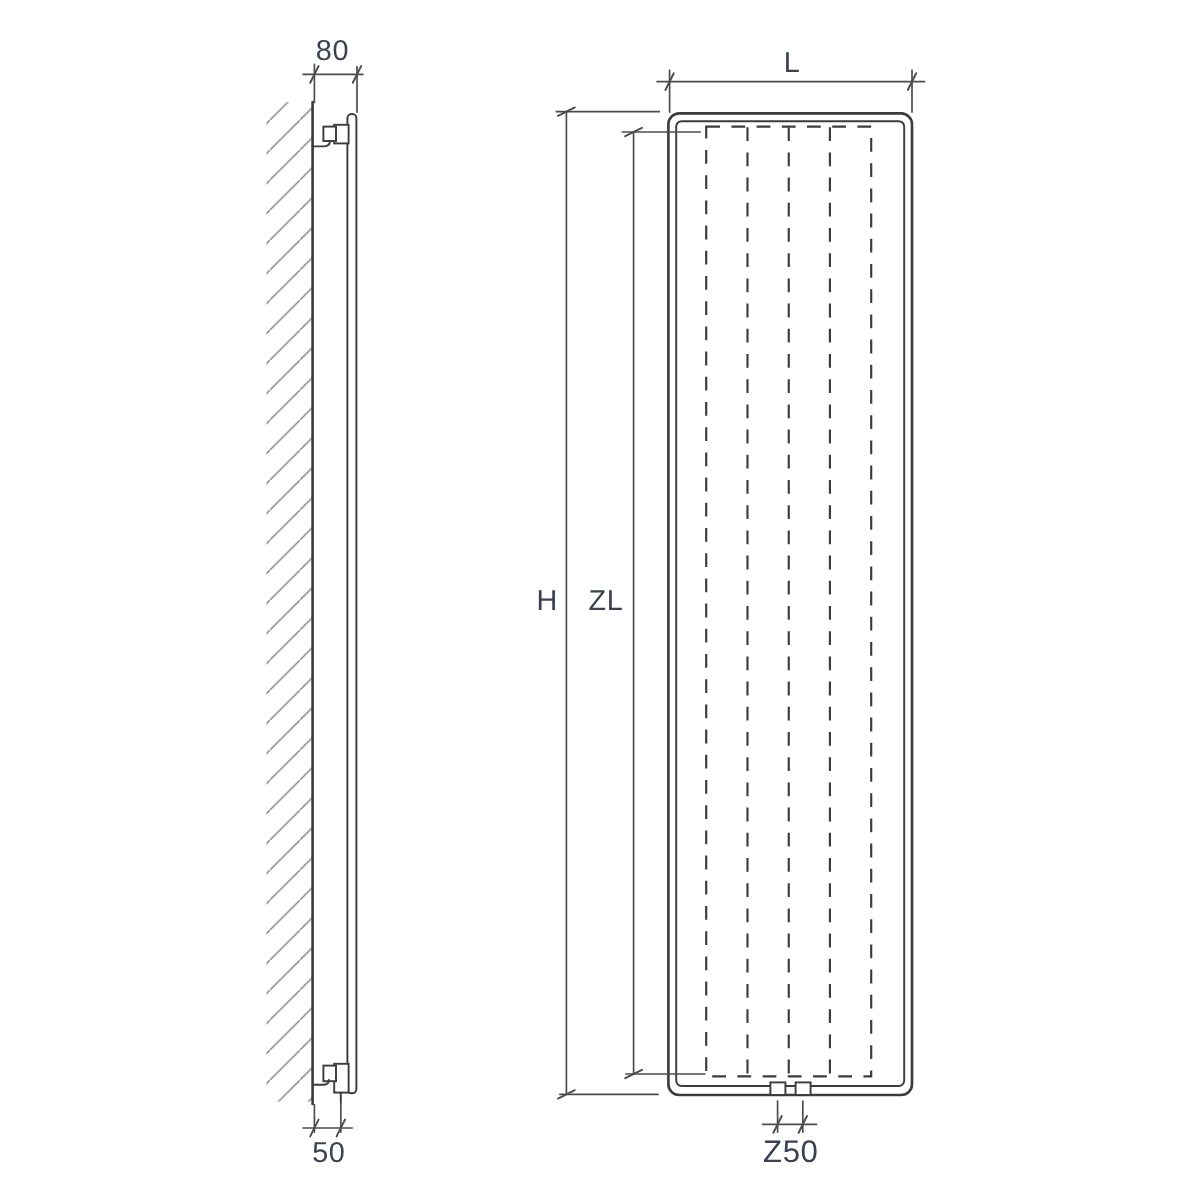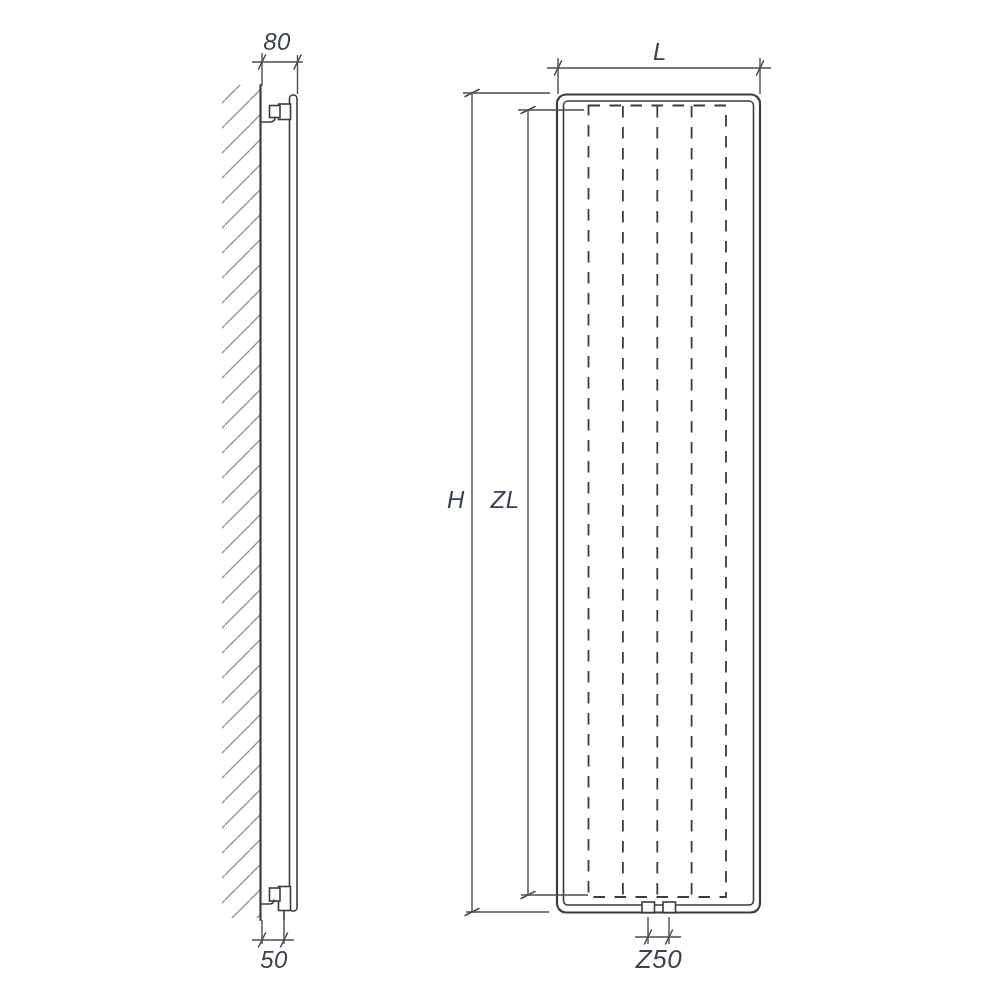--- a/index.html
+++ b/index.html
@@ -3,21 +3,21 @@
 <meta charset="utf-8">
 <style>
   :root{
     --line:#3c3c3e;
     --dim:#4c4c4e;
     --hatch:#8d9195;
     --text:#3a4150;
     --bg:#ffffff;
   }
   html,body{margin:0;padding:0;background:var(--bg);}
-  .canvas{width:1000px;height:1000px;background:var(--bg);position:relative;overflow:hidden;font-style:italic;}
+  .canvas{width:1000px;height:1000px;background:var(--bg);position:relative;overflow:hidden;}
   svg{display:block;}
   .obj{stroke:var(--line);fill:none;stroke-width:2.2;stroke-linecap:round;}
   .obj-thin{stroke:var(--line);fill:none;stroke-width:1.6;stroke-linecap:round;}
   .obj-white{stroke:var(--line);fill:var(--bg);stroke-width:1.6;}
   .panel{stroke:var(--line);fill:var(--bg);stroke-width:2.2;}
   .dim{stroke:var(--dim);fill:none;stroke-width:1.4;stroke-linecap:butt;}
   .tick{stroke:var(--dim);fill:none;stroke-width:1.6;stroke-linecap:round;}
   .dash{stroke:var(--line);fill:none;stroke-width:1.8;stroke-dasharray:11.5 9.5;}
   .hatchrect{fill:url(#hatchPattern);stroke:none;}
   .lbl{

